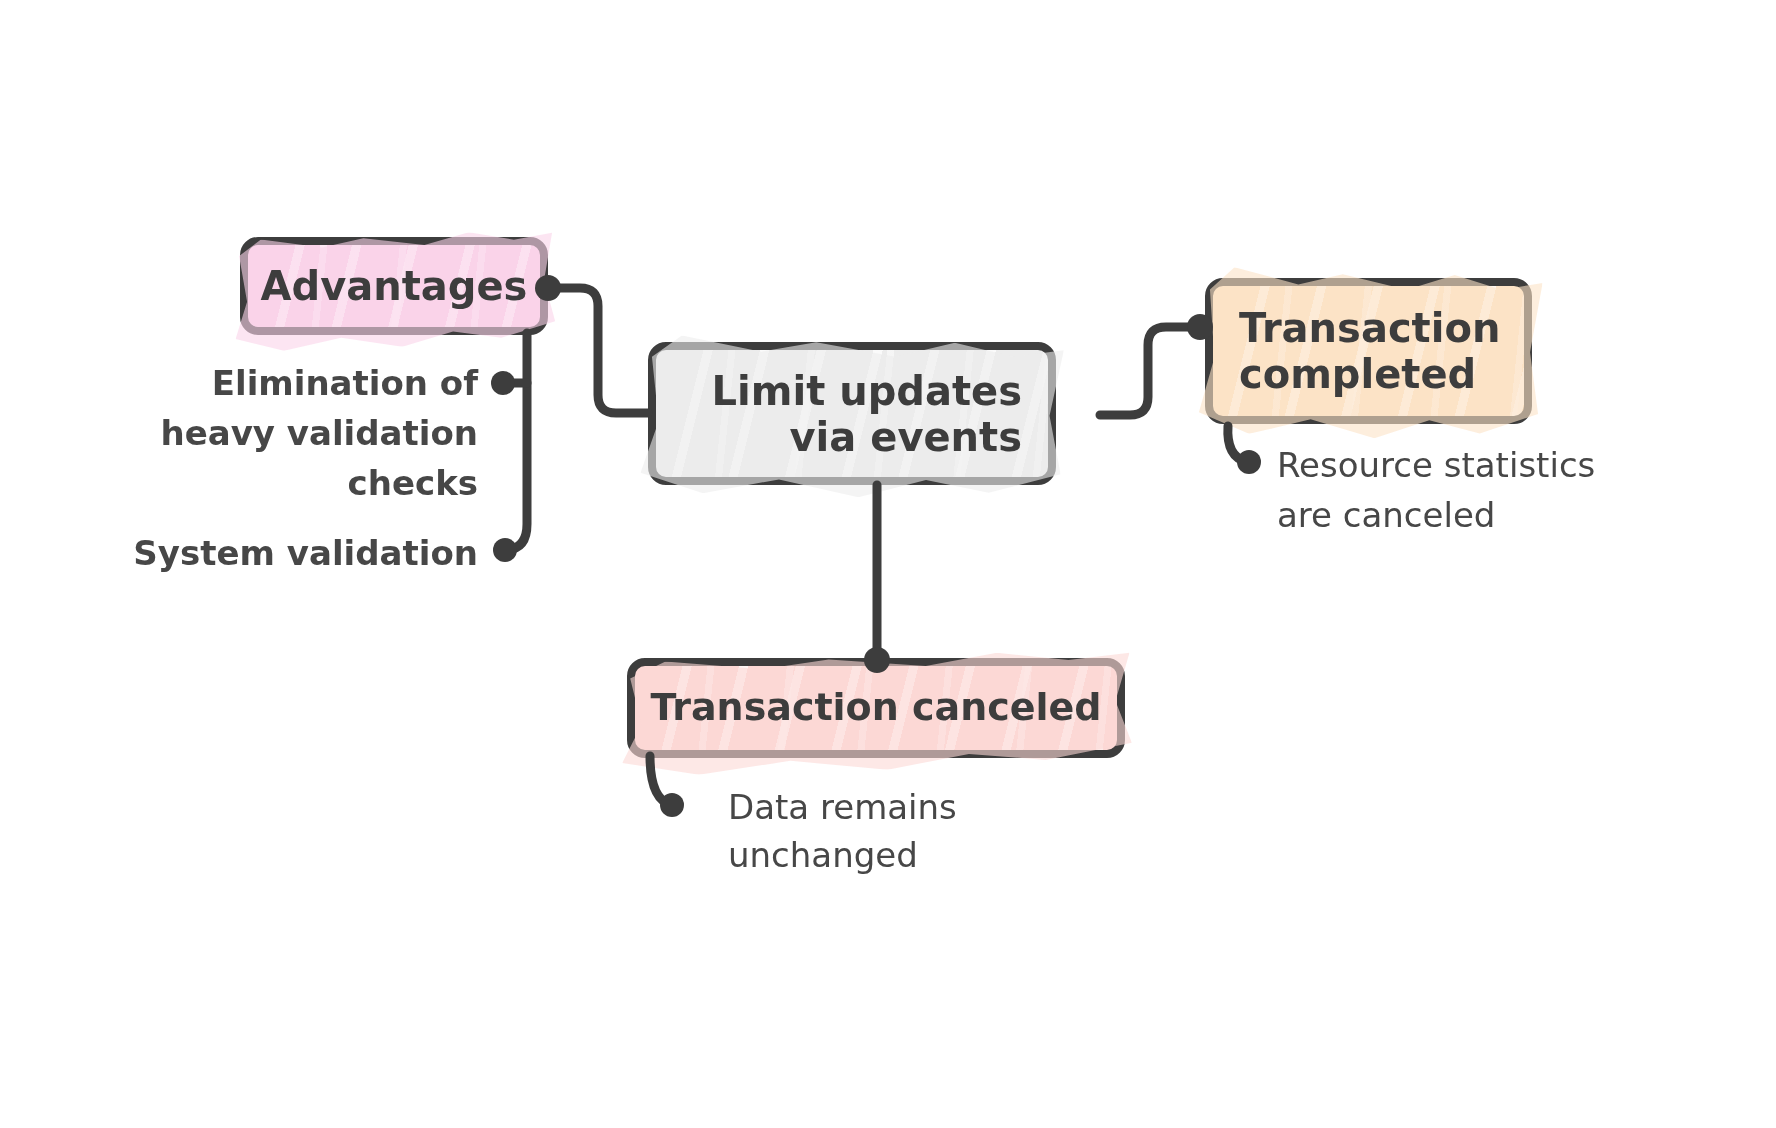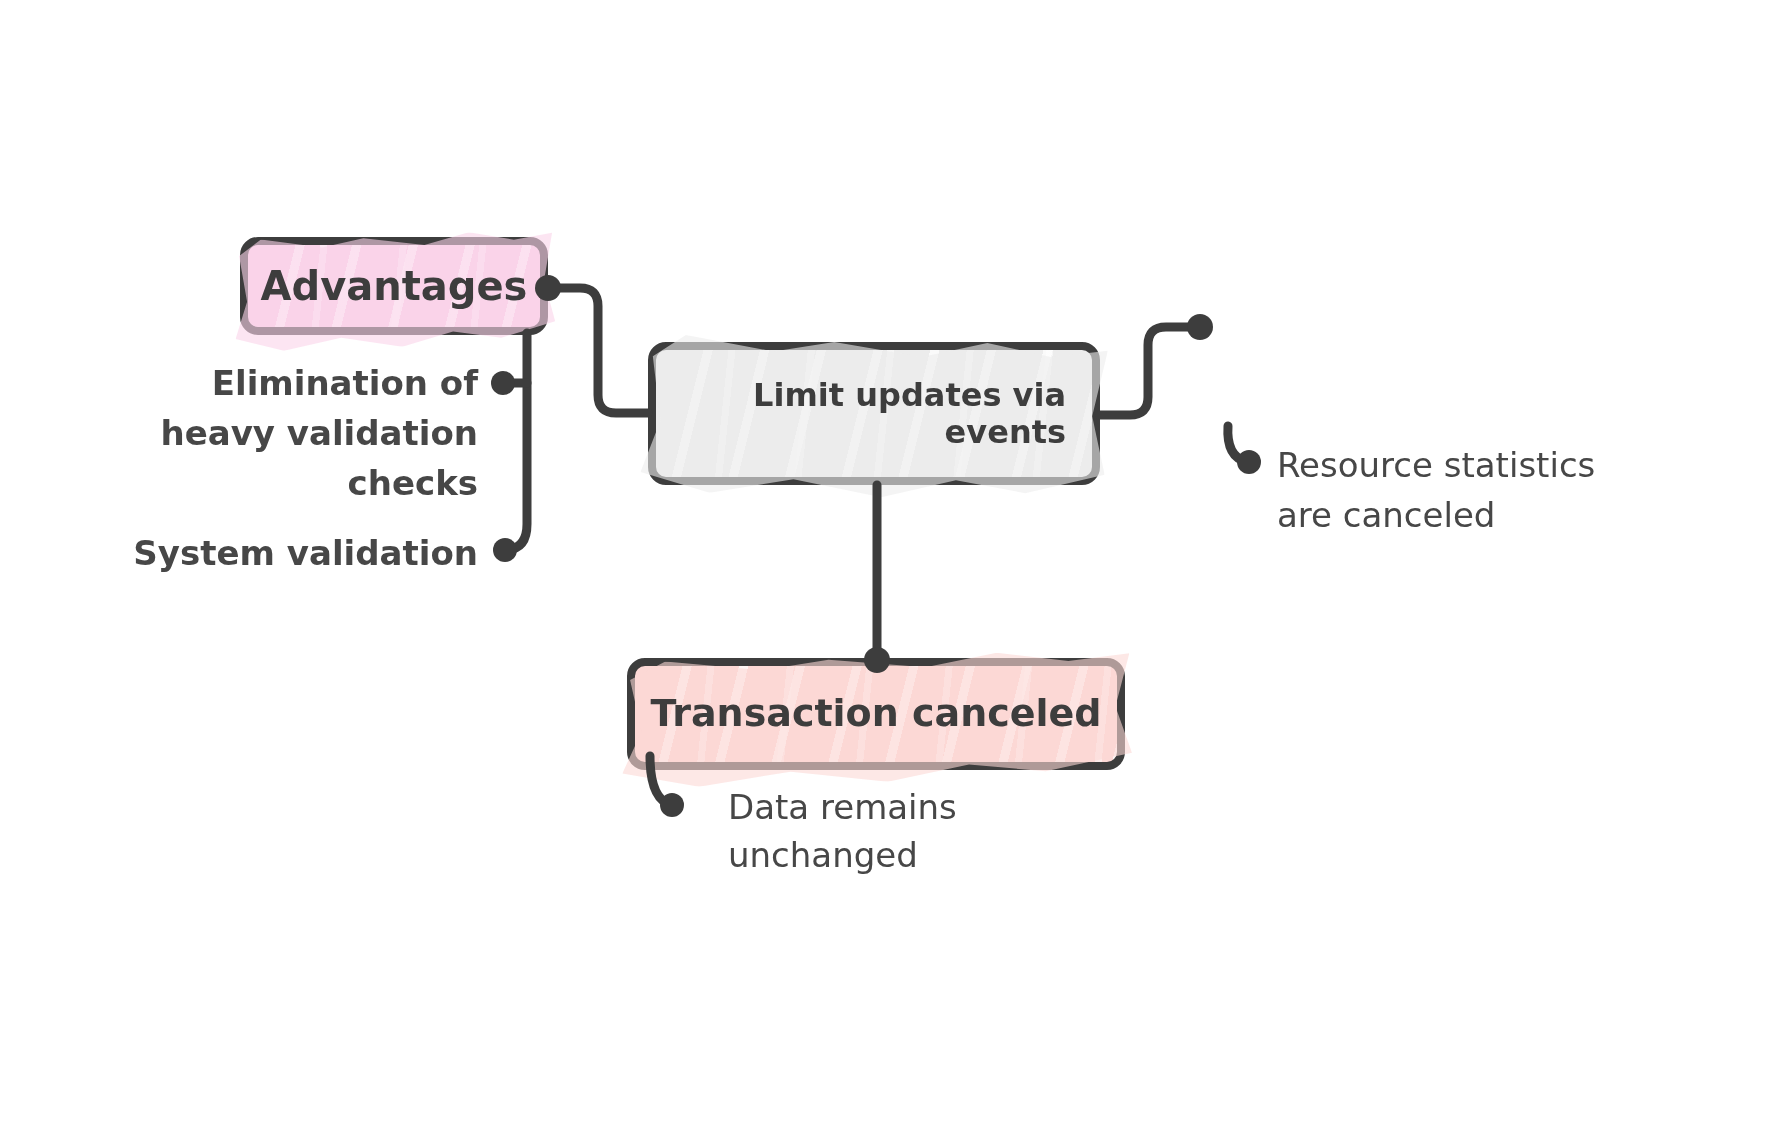--- a/index.html
+++ b/index.html
@@ -67,23 +67,23 @@
   }
   .node-advantages::before{background:var(--pink);transform:rotate(-2deg);}
   .node-center{background-color:var(--gray);}
   .node-center::before{background:var(--gray);transform:rotate(1.5deg);}
   .node-completed{background-color:var(--peach);}
   .node-completed::before{background:var(--peach);transform:rotate(2deg);inset:-14px -16px -22px -12px;}
   .node-canceled{background-color:var(--rose);}
   .node-canceled::before{background:var(--rose);transform:rotate(-1.5deg);}
 
   .node-advantages{left:240px;top:237px;width:308px;height:98px;font-size:40px;}
-  .node-center{left:648px;top:342px;width:452px;height:143px;font-size:32px;padding:0 26px;}
+  .node-center{left:648px;top:342px;width:408px;height:143px;font-size:40px;padding:0 26px;}
   .node-completed{left:1205px;top:278px;width:327px;height:146px;font-size:40px;justify-content:flex-start;text-align:left;padding-left:26px;}
-  .node-canceled{left:627px;top:658px;width:498px;height:112px;font-size:38px;white-space:nowrap;}
+  .node-canceled{left:627px;top:658px;width:498px;height:100px;font-size:38px;white-space:nowrap;}
 
   
   .note{
     position:absolute;
     z-index:2;
     color:var(--ink-soft);
     font-size:34px;
     line-height:50px;
   }
   .note-right{text-align:right;font-weight:bold;}
@@ -115,20 +115,23 @@
   </svg>
 
   <div class="node node-advantages">
     <span>Advantages</span>
   </div>
 
   <div class="node node-center">
     <span>Limit updates via events</span>
   </div>
 
+  <div class="node node-completed">
+    <span>Transaction completed</span>
+  </div>
 
   <div class="node node-canceled">
     <span>Transaction canceled</span>
   </div>
 
   <div class="note note-right note-advantage-1">Elimination of heavy validation checks</div>
 
   <div class="note note-right note-advantage-2">System validation</div>
 
   <div class="note note-completed">Resource statistics are canceled</div>

